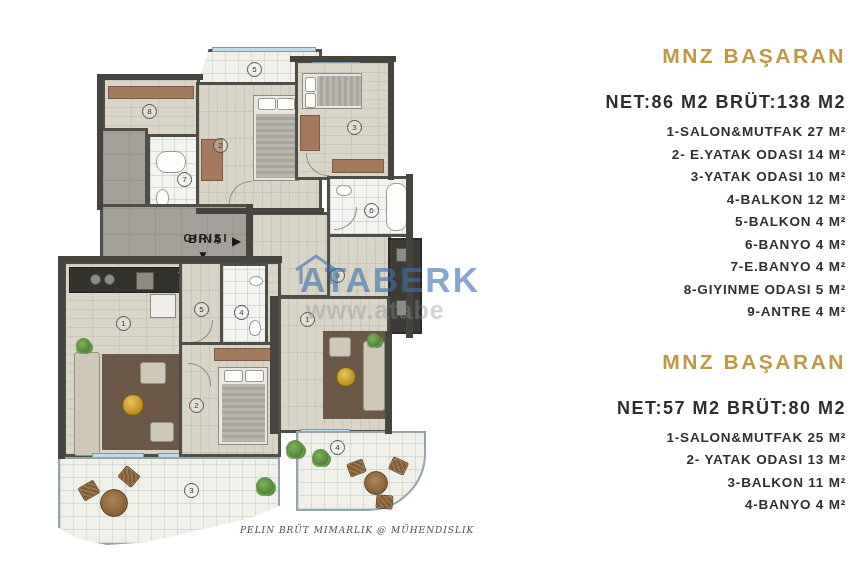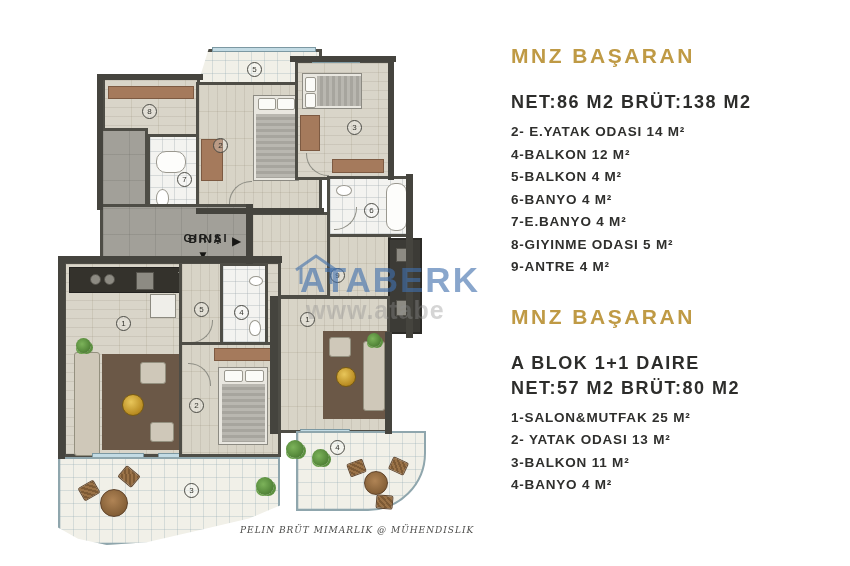--- a/index.html
+++ b/index.html
@@ -53,21 +53,21 @@
 
   
   .wm-brand{position:absolute;font-size:35px;font-weight:bold;letter-spacing:2px;
       color:rgba(64,112,172,.62);}
   .wm-url{position:absolute;font-size:25px;font-weight:bold;letter-spacing:1px;
       color:rgba(145,145,145,.38);}
   .signature{position:absolute;font-family:"DejaVu Serif",serif;font-style:italic;
       font-size:9px;color:#4c4c4a;letter-spacing:1px;}
 
   
-  .panel{position:absolute;left:511px;top:44px;width:335px;}
+  .panel{position:absolute;left:511px;top:44px;width:335px;text-align:right;}
   .brand{font-size:21px;font-weight:bold;letter-spacing:2.5px;margin:0 0 24px 0;}
   .ptitle{font-size:18px;font-weight:bold;color:#2d2d2b;letter-spacing:1.5px;margin:0 0 4px 0;}
   .parea{font-size:18px;font-weight:bold;color:#2d2d2b;letter-spacing:1.5px;margin:0 0 8px 0;}
   .plist{list-style:none;margin:0;padding:0;}
   .plist li{font-size:13.5px;font-weight:bold;color:#2f2f2d;letter-spacing:.8px;line-height:22.5px;}
   .sec2{margin-top:26px;}
 </style>
 </head>
 <body>
 
@@ -231,33 +231,34 @@
 
     <div class="signature" style="left:240px;top:525px;">PELIN BRÜT MIMARLIK @ MÜHENDISLIK</div>
   </div>
 
   <div class="panel">
 
     <div>
       <h1 class="brand" style="color:#bf9a45;">MNZ BAŞARAN</h1>
       <p class="parea">NET:86 M2 BRÜT:138 M2</p>
       <ul class="plist">
+        <li>1-SALON&amp;MUTFAK 27 M²</li>
         <li>2- E.YATAK ODASI 14 M²</li>
+        <li>3-YATAK ODASI 10 M²</li>
         <li>4-BALKON 12 M²</li>
         <li>5-BALKON 4 M²</li>
         <li>6-BANYO 4 M²</li>
         <li>7-E.BANYO 4 M²</li>
         <li>8-GIYINME ODASI 5 M²</li>
         <li>9-ANTRE 4 M²</li>
       </ul>
     </div>
 
     <div class="sec2">
       <h1 class="brand" style="color:#bf9a45;">MNZ BAŞARAN</h1>
-      <p class="ptitle">A BLOK 1+1 DAIRE</p>
       <p class="parea">NET:57 M2 BRÜT:80 M2</p>
       <ul class="plist">
         <li>1-SALON&amp;MUTFAK 25 M²</li>
         <li>2- YATAK ODASI 13 M²</li>
         <li>3-BALKON 11 M²</li>
         <li>4-BANYO 4 M²</li>
 
       </ul>
     </div>
 

